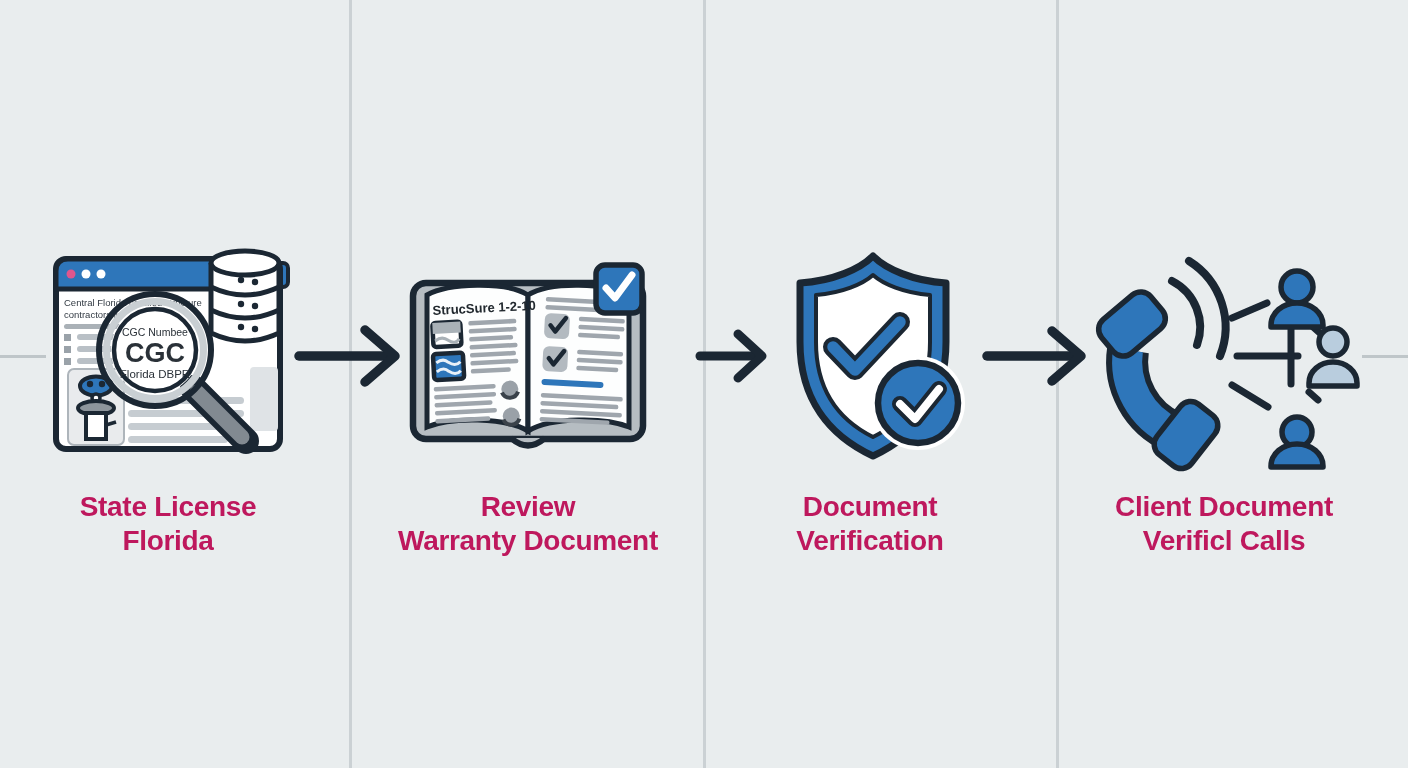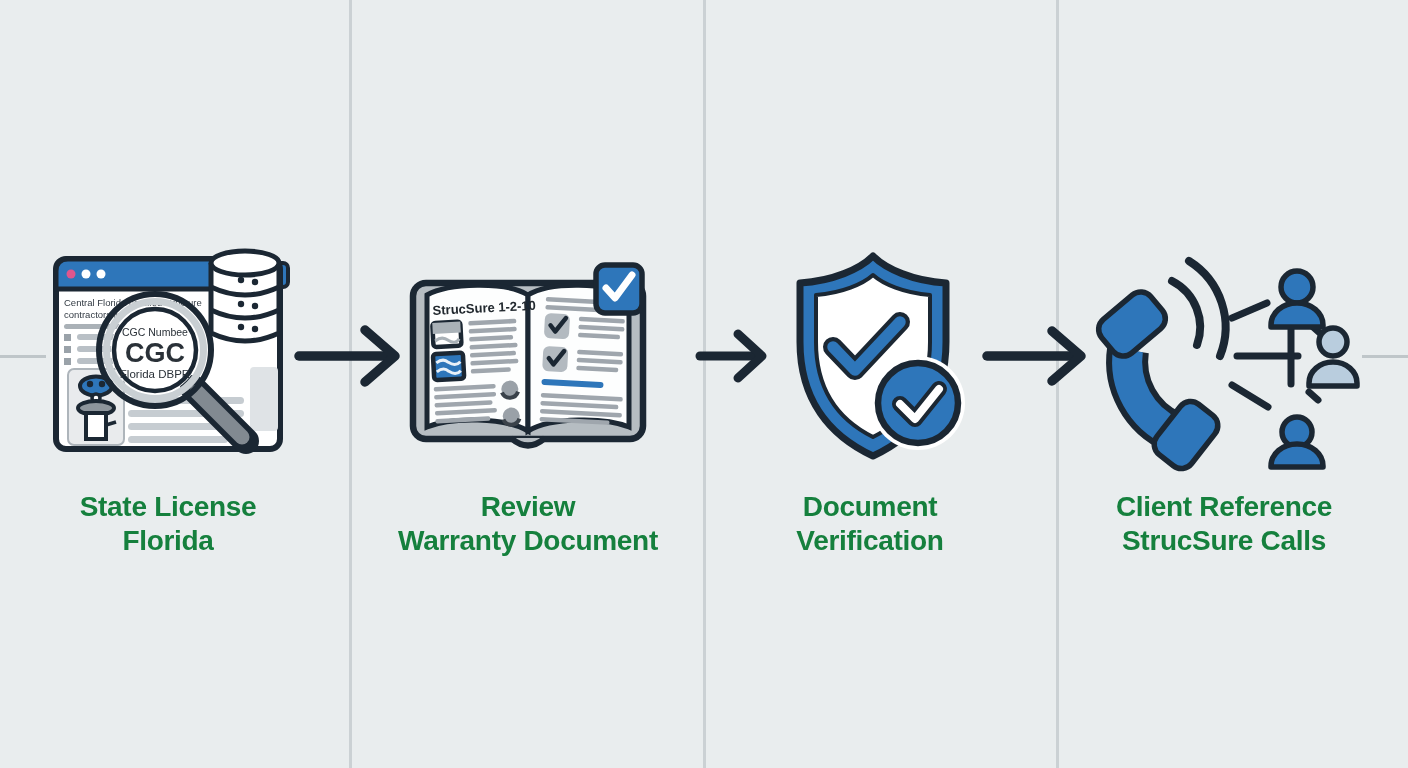--- a/index.html
+++ b/index.html
@@ -5,21 +5,21 @@
   html,body{margin:0;padding:0;background:#dfe3e4;}
   #canvas{
     position:relative;width:1408px;height:768px;overflow:hidden;
     background:#e9edee;
     font-family:"Liberation Sans",sans-serif;
   }
   .vdivider{position:absolute;top:0;width:3px;height:768px;background:#cbd1d4;}
   .hline{position:absolute;top:355px;height:3px;background:#bfc6c9;}
   .step-label{
     position:absolute;width:320px;text-align:center;
-    font-size:28px;font-weight:bold;line-height:34px;color:#15803d;
+    font-size:28px;font-weight:bold;line-height:34px;color:#be185d;
     letter-spacing:-0.3px;
   }
   .icon-wrap{position:absolute;}
   svg{display:block;overflow:visible;}
   svg text{font-family:"Liberation Sans",sans-serif;}
 </style>
 </head>
 <body>
 
 <div id="canvas">
@@ -248,17 +248,17 @@
   </div>
   <div class="step-label" style="left:368px;top:490px">
     <div>Review</div>
     <div>Warranty Document</div>
   </div>
   <div class="step-label" style="left:710px;top:490px">
     <div>Document</div>
     <div>Verification</div>
   </div>
   <div class="step-label" style="left:1064px;top:490px">
-    <div>Client Reference</div>
-    <div>StrucSure Calls</div>
+    <div>Client Document</div>
+    <div>Verificl Calls</div>
   </div>
 
 </div>
 
 </body></html>

